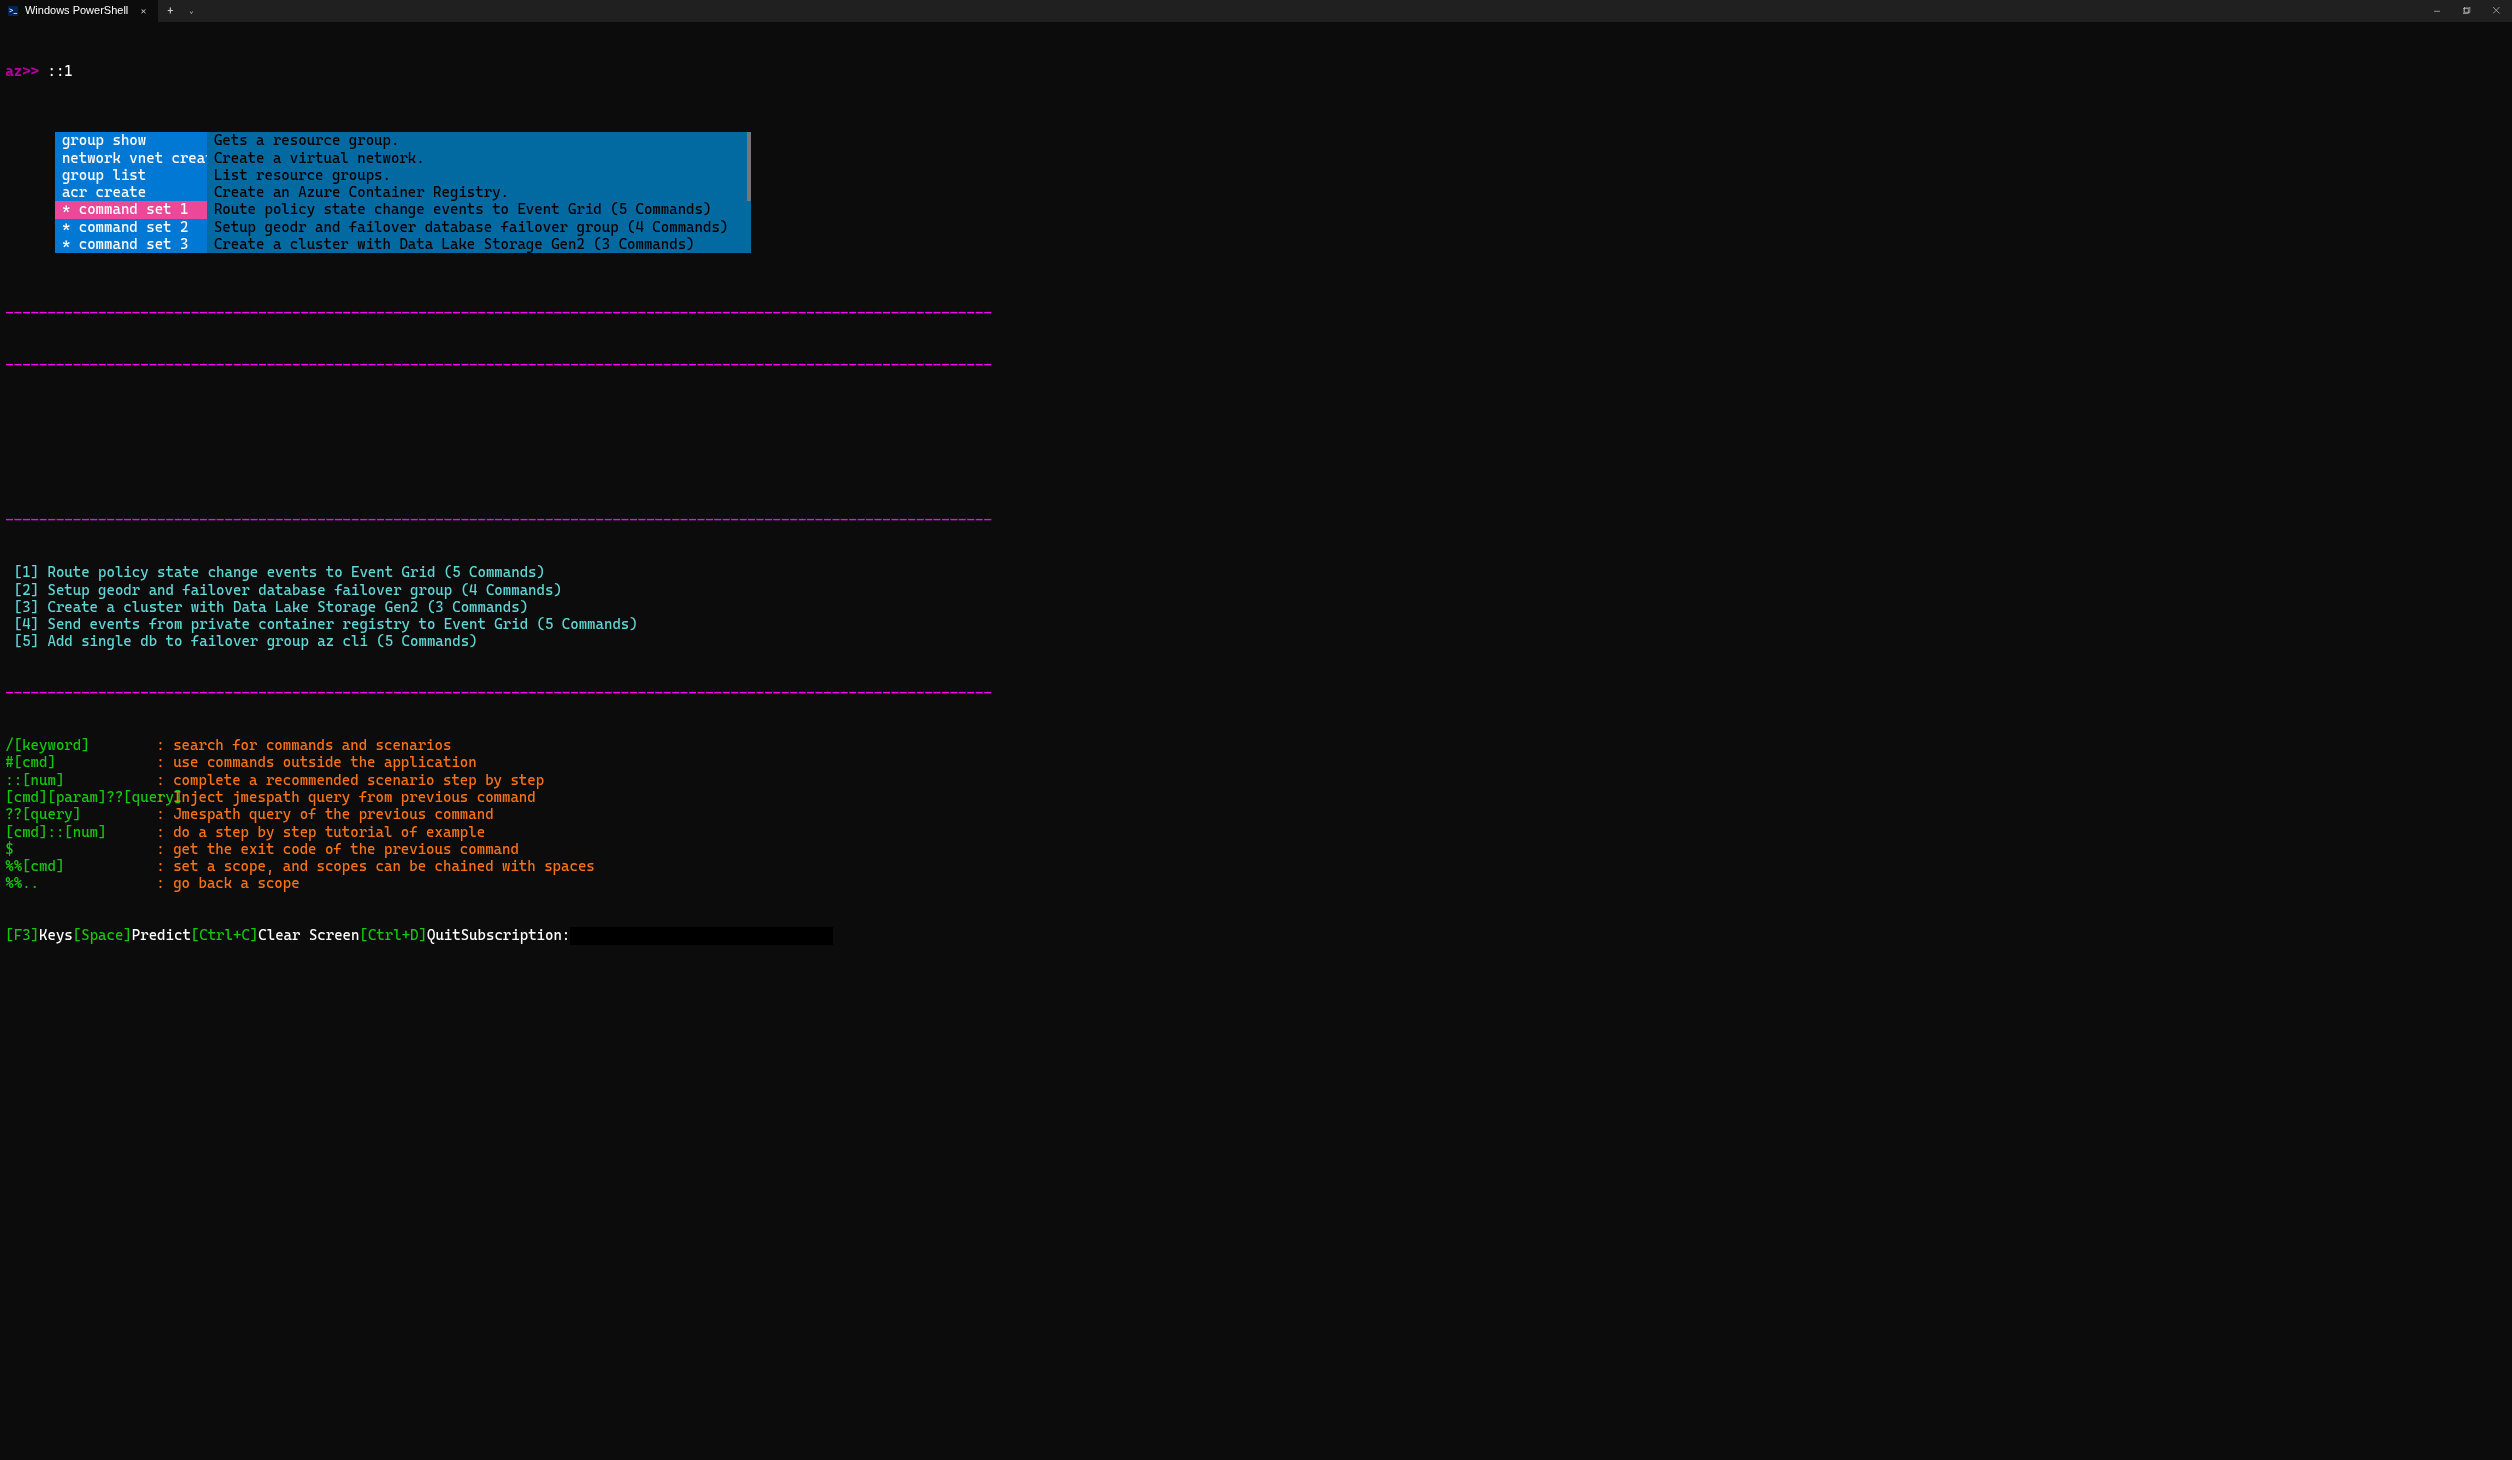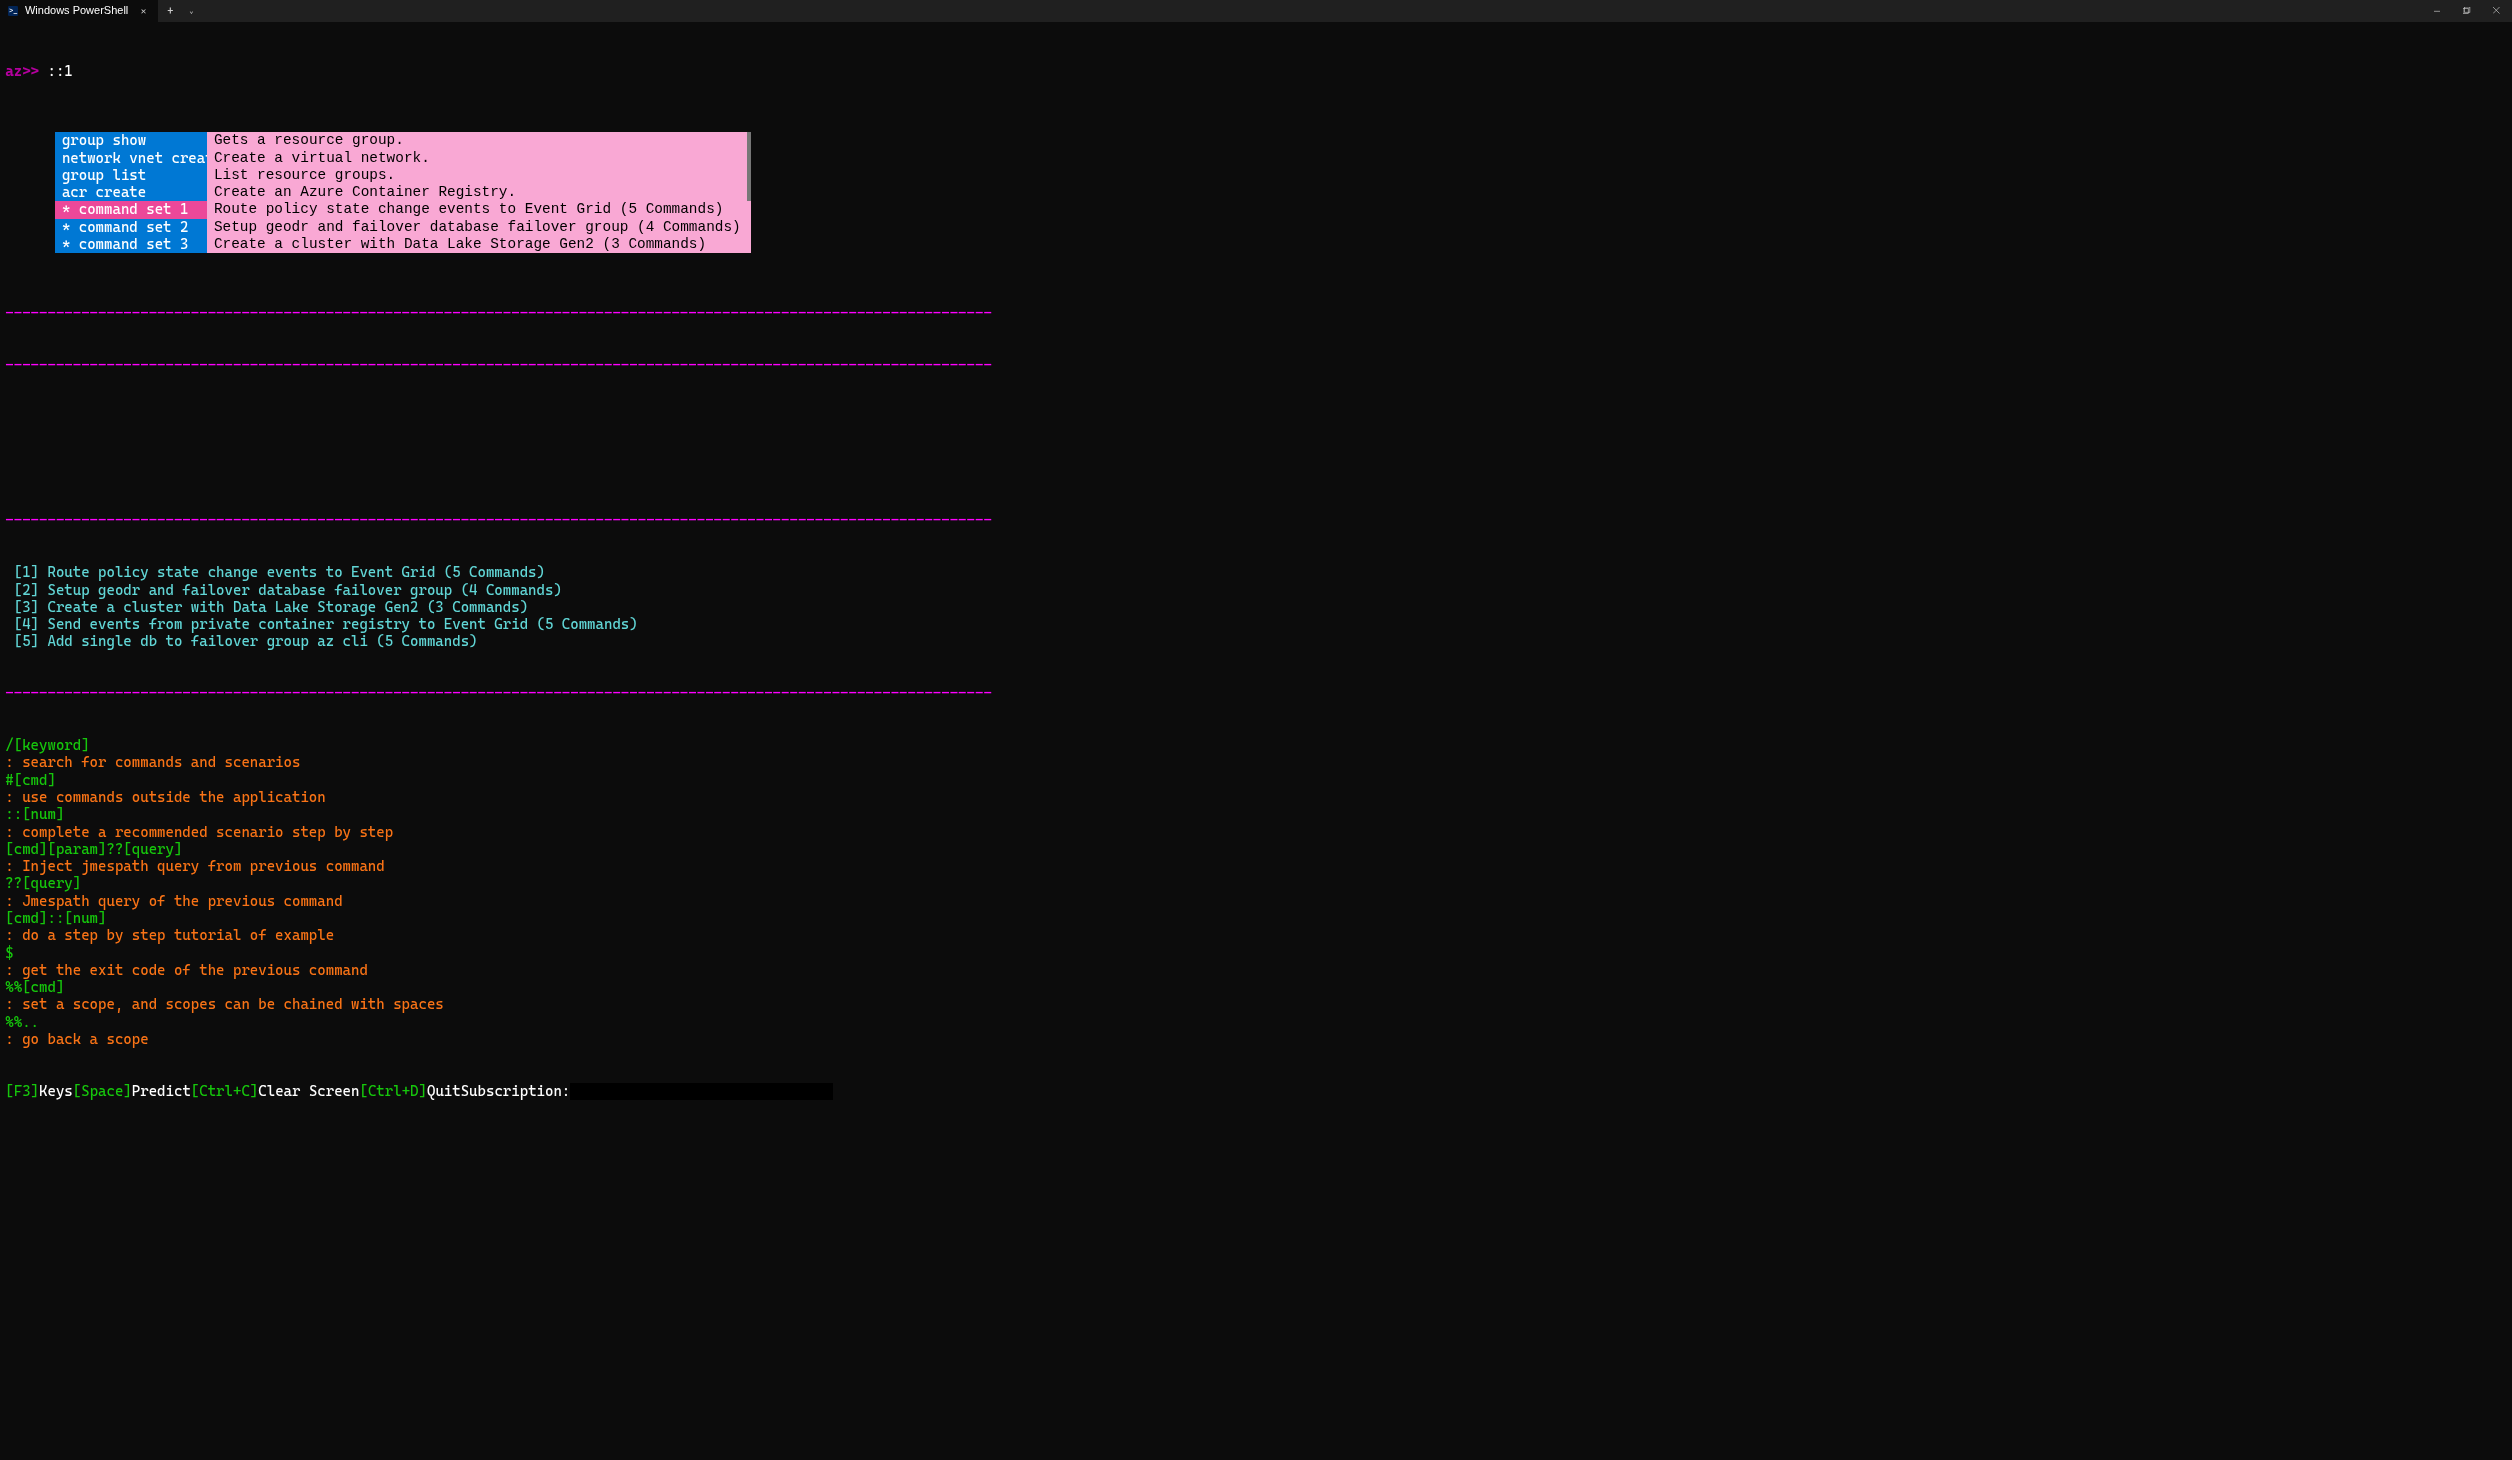--- a/index.html
+++ b/index.html
@@ -72,28 +72,28 @@
     }
     .drop-row { display: flex; }
     .drop-cmd {
       background: #0078d4;
       color: #ffffff;
       width: 152px;
       padding-left: 6.6px;
       flex-shrink: 0;
     }
     .drop-cmd.selected { background: #ec4899; }
-    .drop-desc { background: #f9a8d4; color: #000000; flex: 1; padding-left: 6.6px; padding-right: 3.9px; font-family: Liberation Mono, monospace; }
+    .drop-desc { background: #0369a1; color: #000000; flex: 1; padding-left: 6.6px; padding-right: 3.9px; }
     .dash-line { color: #ff00ff; letter-spacing: 0; overflow: hidden; white-space: nowrap; width: 100%; }
     .hint-line { color: #ff00ff; }
     .hint-star { color: #ff00ff; }
     .cyan { color: #61d6d6; }
     .lime { color: #16c60c; }
     .white { color: #ffffff; }
-    .help-row { display: flex; flex-direction: column; }
+    .help-row { display: flex; }
     .help-key { color: #16c60c; width: 151px; flex-shrink: 0; }
     .help-desc { color: #f97316; }
     .statusbar { color: #ffffff; }
     .statusbar .lime { color: #16c60c; }
     .black-box { background: #000000; display: inline-block; width: 263px; }
   </style>
 </head>
 <body>
 
 <div class="titlebar">

